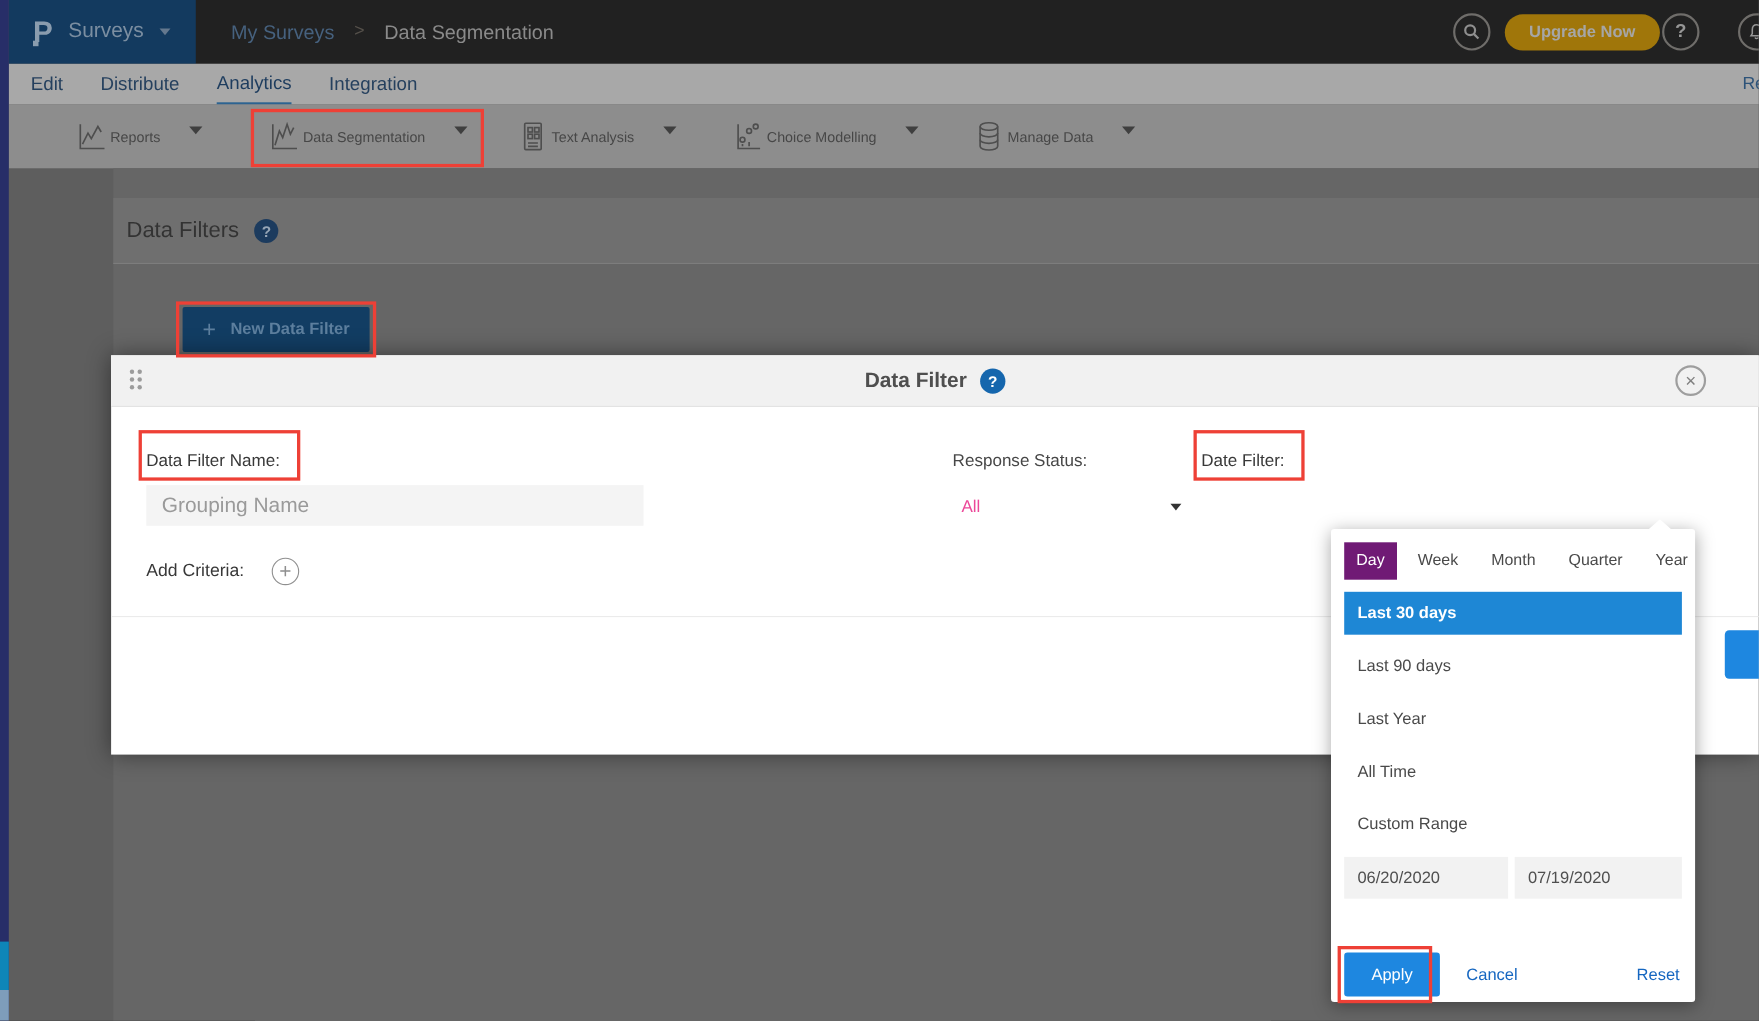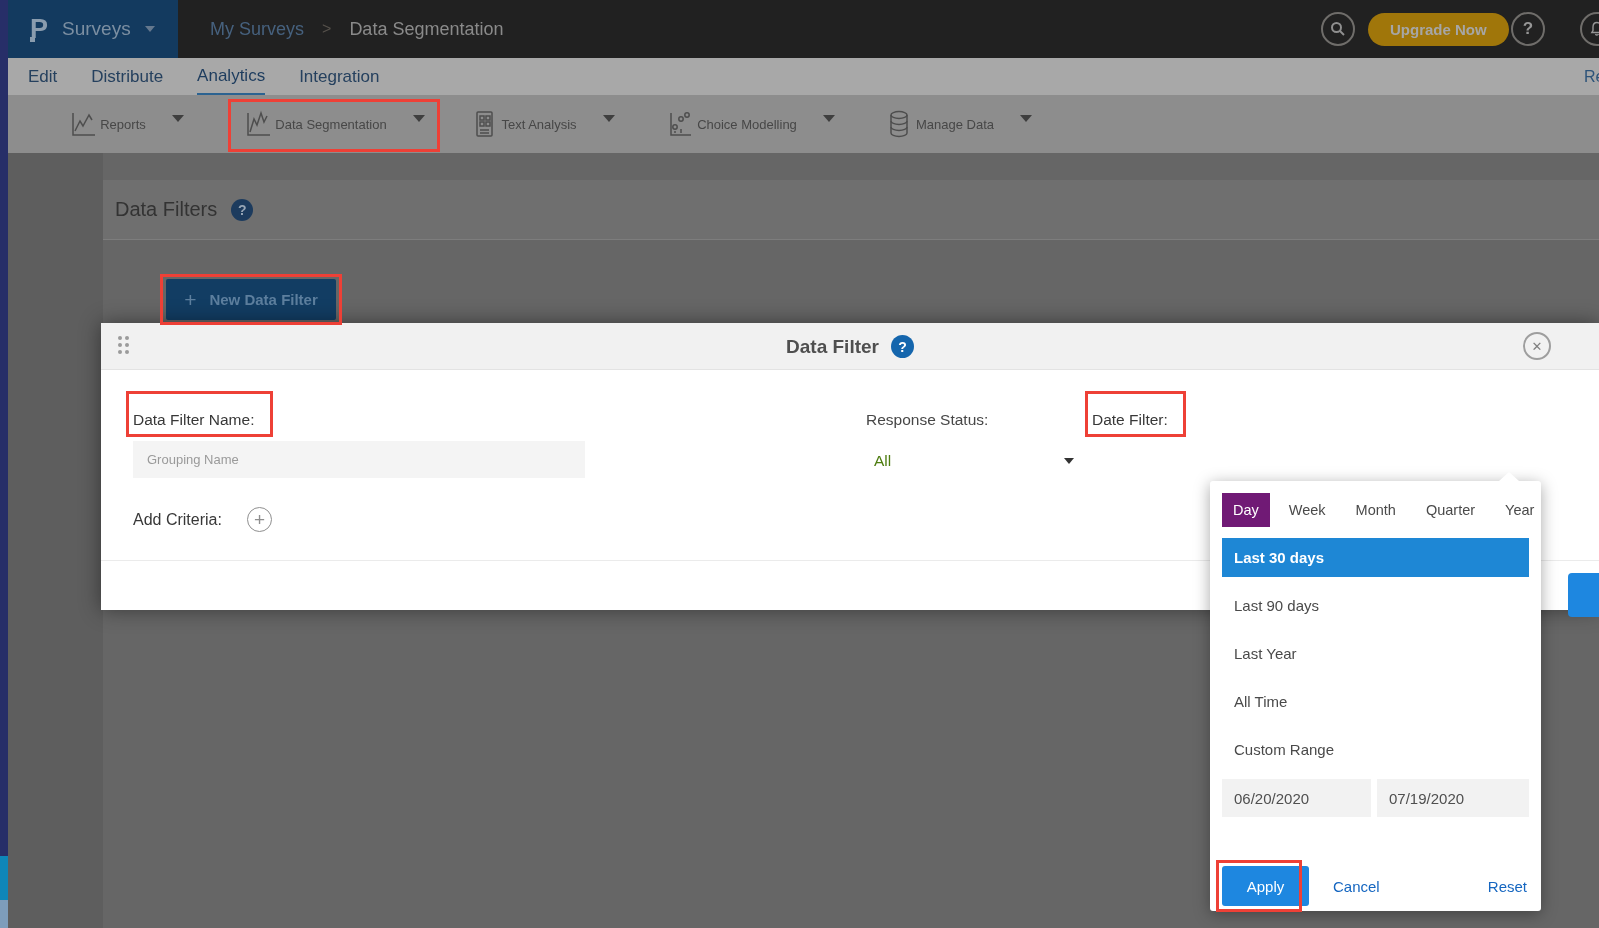--- a/index.html
+++ b/index.html
@@ -56,46 +56,46 @@
   .panel-title { font-size:20px; color:#333; font-weight:500; }
   .help-badge-dim { width:22px; height:22px; border-radius:50%; background:#1c3b5e; color:#97a6b6;
                     font-size:14px; font-weight:bold; display:flex; align-items:center; justify-content:center; cursor:pointer; }
   .new-filter-btn { position:absolute; left:63px; top:126px; width:170px; height:41px; background:#123d63;
                     border:none; border-radius:2px; color:#5d7f9e; font-size:15px; font-weight:bold;
                     display:flex; align-items:center; justify-content:center; gap:13px; cursor:pointer;
                     font-family:"Liberation Sans", sans-serif; }
   .new-filter-plus { font-size:21px; font-weight:normal; }
 
   
-  .modal { position:absolute; left:101px; top:323px; width:1498px; height:287px; background:#fff;
+  .modal { position:absolute; left:101px; top:323px; width:1498px; height:363px; background:#fff;
            box-shadow:0 0 20px rgba(0,0,0,0.45); z-index:10; }
   .modal-header { position:absolute; left:0; top:0; right:0; height:47px; background:#f1f1f1;
                   border-bottom:1px solid #e3e3e3; }
   .drag-handle { position:absolute; left:17px; top:13px; display:grid; grid-template-columns:4px 4px;
                  grid-template-rows:4px 4px 4px; gap:3px; cursor:grab; }
   .drag-handle i { width:4px; height:4px; border-radius:50%; background:#9b9b9b; }
   .modal-title-wrap { position:absolute; left:0; right:0; top:0; height:47px; display:flex;
                       align-items:center; justify-content:center; gap:12px; }
   .modal-title { font-size:19px; font-weight:bold; color:#4f4f4f; }
   .help-badge { width:23px; height:23px; border-radius:50%; background:#1566ad; color:#fff; font-size:14px;
                 font-weight:bold; display:flex; align-items:center; justify-content:center; cursor:pointer; }
   .modal-close { position:absolute; right:48px; top:9px; width:28px; height:28px; border-radius:50%;
                  border:2px solid #9e9e9e; color:#7f7f7f; font-size:13px; display:flex; align-items:center;
                  justify-content:center; cursor:pointer; }
 
   .fld-label { position:absolute; font-size:15.5px; color:#383838; font-weight:500; }
   .txt-input { position:absolute; height:37px; background:#f4f4f4; border:none; padding:0 14px;
-               font-size:13px; color:#4f4f4f; font-family:"Liberation Sans", sans-serif; }
+               font-size:19px; color:#4f4f4f; font-family:"Liberation Sans", sans-serif; }
   .txt-input::placeholder { color:#9a9a9a; opacity:1; }
   .name-label { left:32px; top:88px; }
   .name-input { left:32px; top:118px; width:452px; }
   .status-label { left:765px; top:88px; color:#474747; }
   .status-select { position:absolute; left:773px; top:126px; width:200px; height:24px; display:flex;
                    align-items:center; justify-content:space-between; cursor:pointer; }
-  .status-value { font-size:15.5px; color:#4d7c0f; }
+  .status-value { font-size:15.5px; color:#ec4899; }
   .status-caret { width:0; height:0; border-left:5px solid transparent; border-right:5px solid transparent;
                   border-top:6px solid #333; }
   .date-label { left:991px; top:88px; }
   .date-input-wrap { position:absolute; left:987px; top:118px; width:454px; height:40px; background:#f4f4f4;
                      border-bottom:3px solid #1e87d5; display:flex; align-items:center; }
   .date-input { flex:1; height:100%; background:transparent; border:none; padding:0 14px; font-size:15px;
                 color:#4f4f4f; font-family:"Liberation Sans", sans-serif; outline:none; }
   .date-input::placeholder { color:#9a9a9a; opacity:1; }
   .text-cursor { position:absolute; left:242px; top:7px; font-family:"DejaVu Serif", serif; font-size:19px;
                  color:#1a1a1a; font-weight:normal; }

